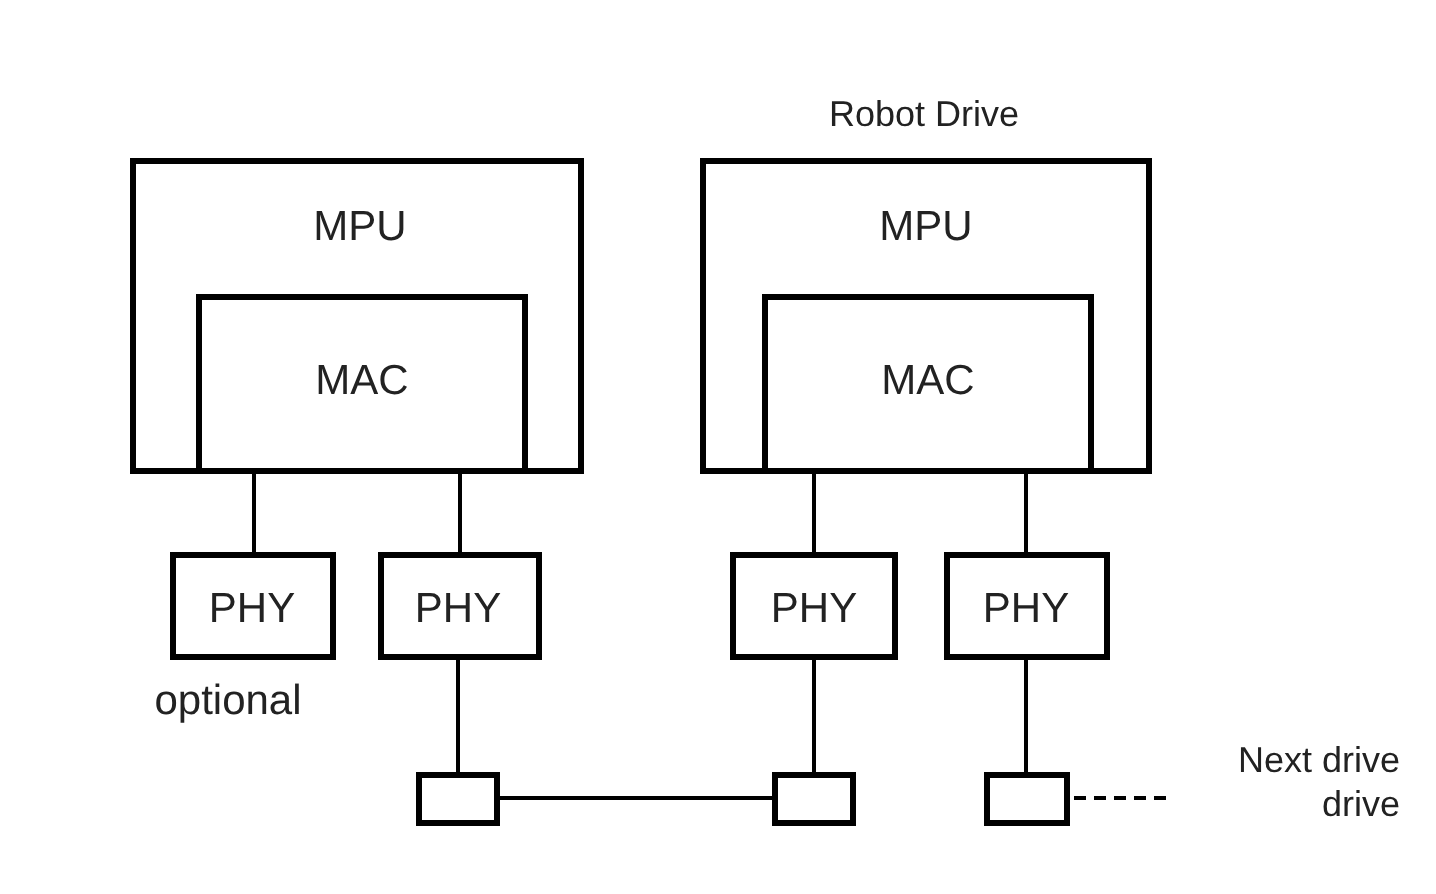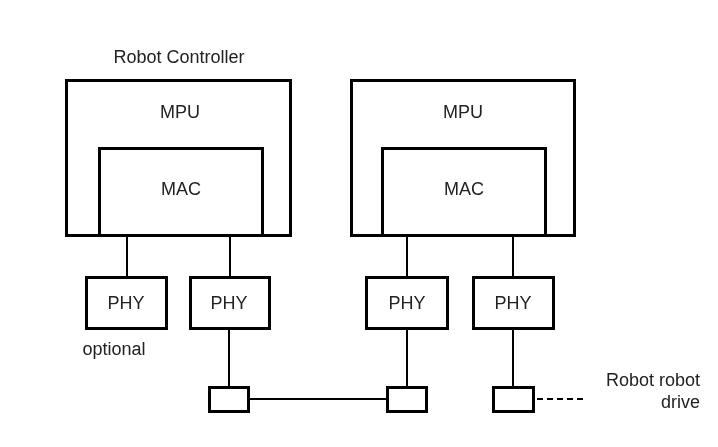--- a/index.html
+++ b/index.html
@@ -30,21 +30,21 @@
     transform: translateX(-50%);
   }
   .box {
     position: absolute;
     border: 3px solid #000000;
     background: #ffffff;
     box-sizing: border-box;
   }
   .boxlabel {
     position: absolute;
-    font-size: 18px;
+    font-size: 21px;
     line-height: 1;
     color: #222222;
     white-space: pre;
     transform: translateX(-50%);
   }
   .vline {
     position: absolute;
     width: 2px;
     background: #000000;
   }
@@ -65,41 +65,41 @@
     color: #222222;
     text-align: right;
     white-space: pre;
   }
 </style>
 </head>
 <body>
 
 <div id="canvas">
 
-  <div class="lbl center" style="left:179px; top:48px;">Robot Controller</div>
 
   <div class="box" style="left:65px; top:79px; width:227px; height:158px;"></div>
   <div class="boxlabel" style="left:180px; top:103px;">MPU</div>
 
   <div class="box" style="left:98px; top:147px; width:166px; height:90px;"></div>
   <div class="boxlabel" style="left:181px; top:180px;">MAC</div>
 
   <div class="vline" style="left:126px; top:236px; height:41px;"></div>
   <div class="vline" style="left:229px; top:236px; height:41px;"></div>
 
   <div class="box" style="left:85px; top:276px; width:83px; height:54px;"></div>
   <div class="boxlabel" style="left:126px; top:294px;">PHY</div>
 
   <div class="box" style="left:189px; top:276px; width:82px; height:54px;"></div>
   <div class="boxlabel" style="left:229px; top:294px;">PHY</div>
 
   <div class="boxlabel" style="left:114px; top:340px;">optional</div>
 
   <div class="vline" style="left:228px; top:330px; height:57px;"></div>
 
+  <div class="lbl center" style="left:462px; top:48px;">Robot Drive</div>
 
   <div class="box" style="left:350px; top:79px; width:226px; height:158px;"></div>
   <div class="boxlabel" style="left:463px; top:103px;">MPU</div>
 
   <div class="box" style="left:381px; top:147px; width:166px; height:90px;"></div>
   <div class="boxlabel" style="left:464px; top:180px;">MAC</div>
 
   <div class="vline" style="left:406px; top:236px; height:41px;"></div>
   <div class="vline" style="left:512px; top:236px; height:41px;"></div>
 
@@ -115,16 +115,16 @@
   <div class="box" style="left:208px; top:386px; width:42px; height:27px;"></div>
 
   <div class="box" style="left:386px; top:386px; width:42px; height:27px;"></div>
 
   <div class="box" style="left:492px; top:386px; width:43px; height:27px;"></div>
 
   <div class="hline" style="left:250px; top:398px; width:136px;"></div>
 
   <div class="dashline" style="left:537px; top:398px; width:46px;"></div>
 
-  <div class="rightlabel" style="left:575px; top:369px; width:125px;">Robot robot
+  <div class="rightlabel" style="left:575px; top:369px; width:125px;">Next drive
 drive</div>
 
 </div>
 
 </body></html>

